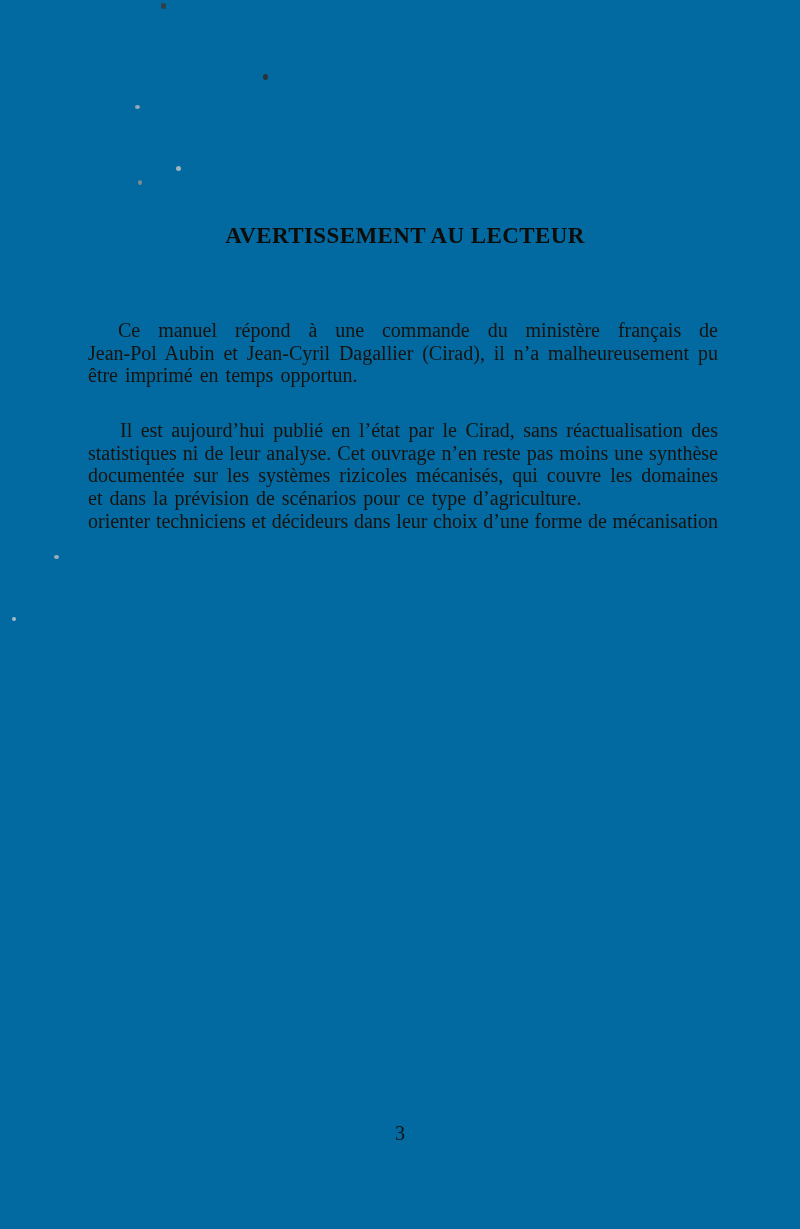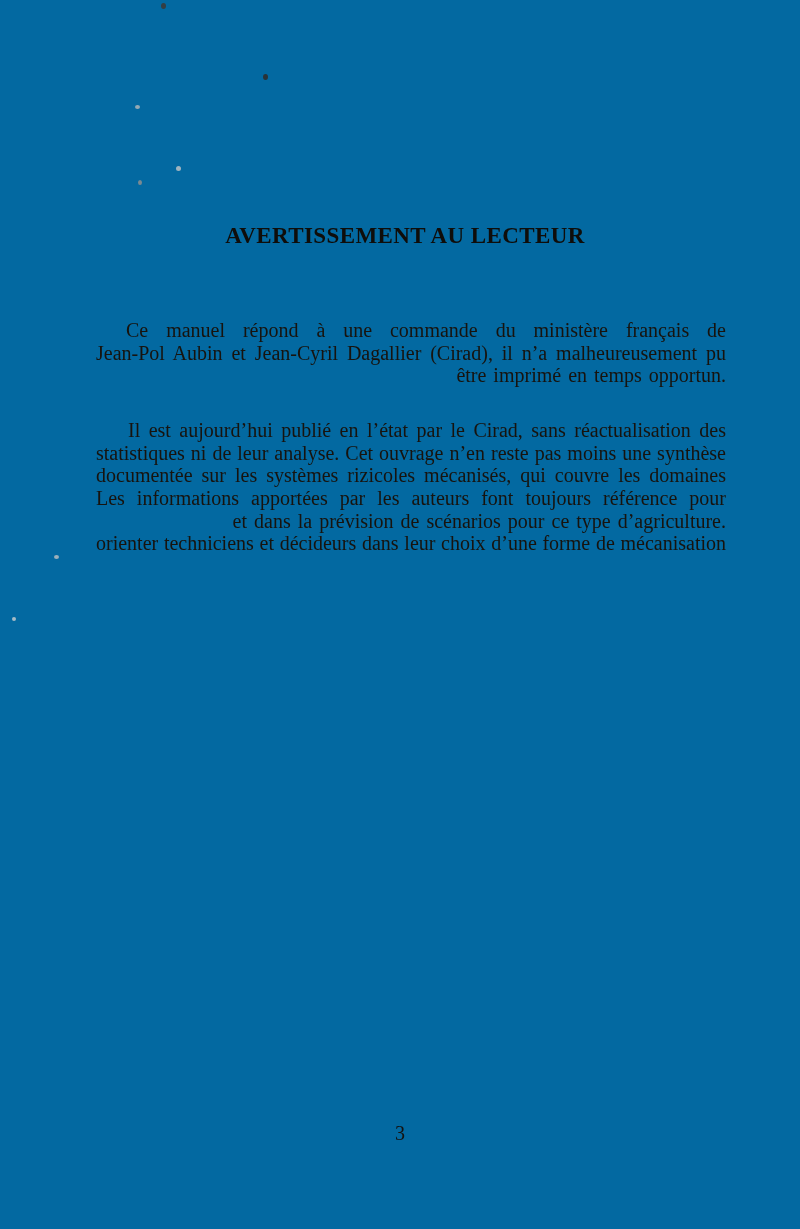--- a/index.html
+++ b/index.html
@@ -21,36 +21,36 @@
     text-align: center;
     transform: translateX(5px);
     font-size: 23px; font-weight: bold;
     letter-spacing: 0.4px;
     line-height: 1.2;
     color: #0f0d0a;
     margin: 0;
   }
   .para {
     position: absolute;
-    left: 96px; width: 630px;
+    left: 88px; width: 630px;
   }
   .para-1 { top: 319px; }
   .para-2 { top: 419px; }
   .tline {
     font-size: 20px;
     line-height: 22.7px;
     height: 22.7px;
     white-space: normal;
     text-align: justify;
     text-align-last: justify;
     text-justify: inter-word;
     word-spacing: 0.5px;
   }
   .tline.endline {
-    text-align: right;
+    text-align: left;
     text-align-last: auto;
     word-spacing: 2px;
   }
   .tline.indent-a { padding-left: 30px; }
   .tline.indent-b { padding-left: 32px; }
   .page-number {
     position: absolute;
     top: 1122px; left: 0; width: 800px;
     text-align: center;
     font-size: 20px;
@@ -72,21 +72,20 @@
   <div class="para para-1">
     <div class="tline indent-a">Ce manuel répond à une commande du ministère français de</div>
     <div class="tline">Jean-Pol Aubin et Jean-Cyril Dagallier (Cirad), il n’a malheureusement pu</div>
     <div class="tline endline">être imprimé en temps opportun.</div>
   </div>
 
   <div class="para para-2">
     <div class="tline indent-b">Il est aujourd’hui publié en l’état par le Cirad, sans réactualisation des</div>
     <div class="tline">statistiques ni de leur analyse. Cet ouvrage n’en reste pas moins une synthèse</div>
     <div class="tline">documentée sur les systèmes rizicoles mécanisés, qui couvre les domaines</div>
-    <div class="tline">Les informations apportées par les auteurs font toujours référence pour</div>
     <div class="tline endline">et dans la prévision de scénarios pour ce type d’agriculture.</div>
     <div class="tline">orienter techniciens et décideurs dans leur choix d’une forme de mécanisation</div>
   </div>
 
   <div class="page-number">3</div>
 
 <div class="speck" style="left: 161px; top: 3px; width: 5px; height: 6px; background: rgb(58, 58, 58); opacity: 0.9;"></div>
     <div class="speck" style="left: 263px; top: 74px; width: 5px; height: 6px; background: rgb(46, 46, 46); opacity: 0.9;"></div>
     <div class="speck" style="left: 135px; top: 105px; width: 5px; height: 4px; background: rgb(185, 185, 185); opacity: 0.8;"></div>
     <div class="speck" style="left: 176px; top: 166px; width: 5px; height: 5px; background: rgb(199, 199, 199); opacity: 0.8;"></div>

